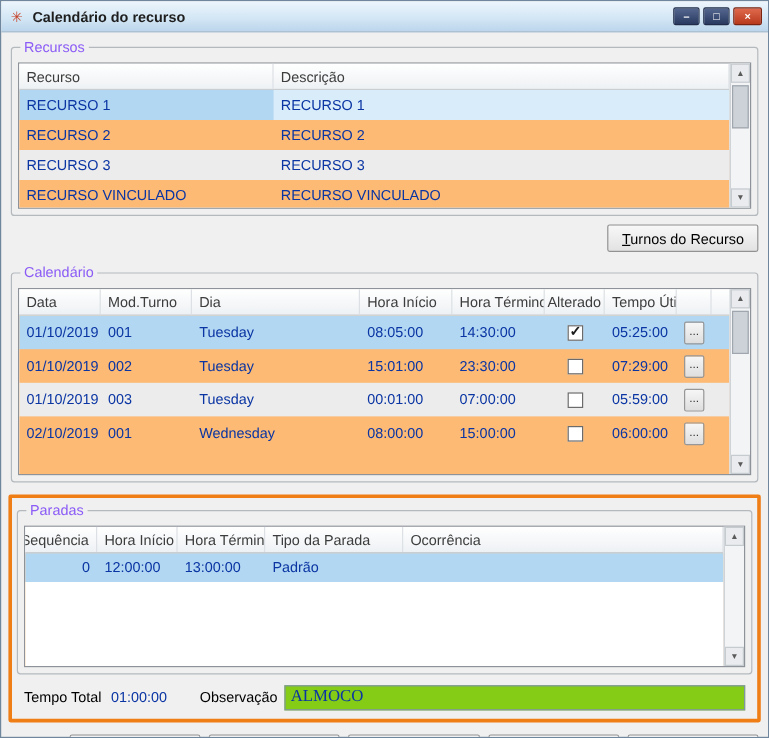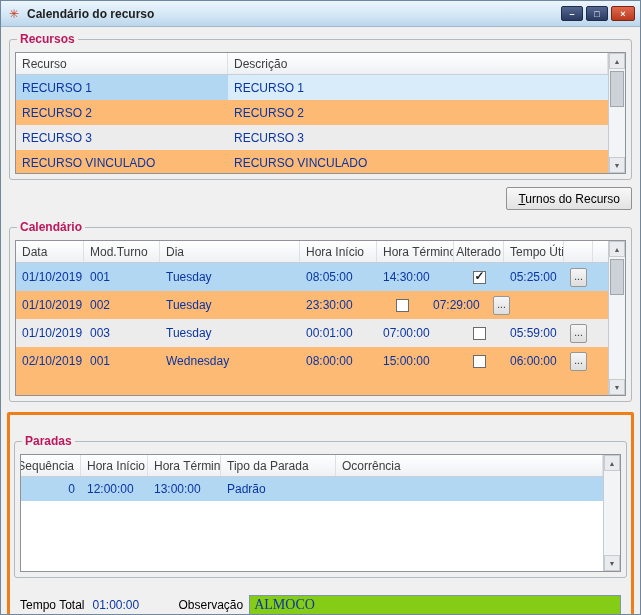--- a/index.html
+++ b/index.html
@@ -13,21 +13,21 @@
     border-bottom:1px solid #9fb8cd;}
   .app-icon{width:16px;height:16px;margin-right:5px;color:#c8432b;font-size:12px;line-height:16px;text-align:center;}
   .title-text{flex:1;font-weight:bold;color:#1e1e1e;}
   .win-controls{display:flex;gap:3px;}
   .win-btn{width:22px;height:15px;border:1px solid #202c49;border-radius:2px;color:#fff;font-size:9px;
     line-height:12px;text-align:center;background:linear-gradient(#54678f,#2a3a61);padding:0;font-family:inherit;font-weight:bold;}
   .win-btn.close{background:linear-gradient(#e06a4d,#b93a1d);border-color:#7c2410;width:24px;}
 
   
   .groupbox{position:relative;border:1px solid #b4b9bd;border-radius:3px;margin:0 8px;padding:12px 5px 5px;}
-  .gb-label{position:absolute;top:-8px;left:7px;background:#f0f0f0;padding:0 3px;font-weight:bold;color:#be185d;}
+  .gb-label{position:absolute;top:-8px;left:7px;background:#f0f0f0;padding:0 3px;font-weight:normal;color:#8b5cf6;}
 
   
   .grid{display:flex;border:1px solid #8d9399;background:#fff;}
   .grid-main{flex:1;display:flex;flex-direction:column;overflow:hidden;}
   .grid-header{display:flex;flex:0 0 22px;background:linear-gradient(#ffffff,#eef1f4);border-bottom:1px solid #c9ced3;color:#3d3d3d;}
   .gh{padding:0 6px;display:flex;align-items:center;border-right:1px solid #dde0e4;white-space:nowrap;overflow:hidden;}
   .grid-body{flex:1;display:flex;flex-direction:column;background:#fdba74;}
   .row{display:flex;color:#0a35a3;}
   .row .cell{padding:0 6px;display:flex;align-items:center;white-space:nowrap;overflow:hidden;}
   .row.alt{background:#ececec;}
@@ -72,27 +72,27 @@
   .btn{height:23px;border:1px solid #929292;border-radius:2px;background:linear-gradient(#f8f8f8,#e2e2e2);
     font-size:12px;color:#000;padding:0 11px;font-family:inherit;}
   .btn .key{text-decoration:underline;}
   .actions-row{display:flex;justify-content:flex-end;gap:7px;margin:7px 8px 0;}
 
   .gb-recursos{margin-top:12px;}
   .gb-cal{margin-top:17px;}
 
   
   .highlight{margin:10px 6px 0;border:3px solid #ef7e17;border-radius:2px;padding:10px 2px 7px;}
-  .highlight .groupbox{margin:16px 2px;}
+  .highlight .groupbox{margin:0 2px;}
 
   
   .footer-row{display:flex;align-items:center;margin:8px 8px 0;height:22px;}
   .navy{color:#0a35a3;}
   .tempo-value{margin-left:8px;width:64px;}
-  .obs-label{margin-left:22px;margin-right:6px;}
+  .obs-label{margin-left:10px;margin-right:6px;}
   .obs-input{flex:1;height:21px;border:1px solid #8095a5;padding:1px 4px;color:#0a35a3;font-family:Liberation Serif, serif;font-size:14px;background:#84cc16;}
 
   
   .bottom-bar{display:flex;gap:7px;margin:10px 8px 0 57px;}
   .bottom-bar .btn{flex:1;padding:0 4px;}
 </style>
 </head>
 <body>
 
 <div class="window">
@@ -180,20 +180,21 @@
               <div class="cell w-util">05:25:00</div>
               <div class="cell w-btn">
                   <button class="dots-btn">...</button>
                 </div>
             </div>
 
             <div class="row">
               <div class="cell w-data">01/10/2019</div>
               <div class="cell w-mod">002</div>
               <div class="cell w-dia">Tuesday</div>
+              <div class="cell w-hi">15:01:00</div>
               <div class="cell w-ht">23:30:00</div>
               <div class="cell w-alt">
                   <span class="checkbox"></span>
                 </div>
               <div class="cell w-util">07:29:00</div>
               <div class="cell w-btn">
                   <button class="dots-btn">...</button>
                 </div>
             </div>
 

